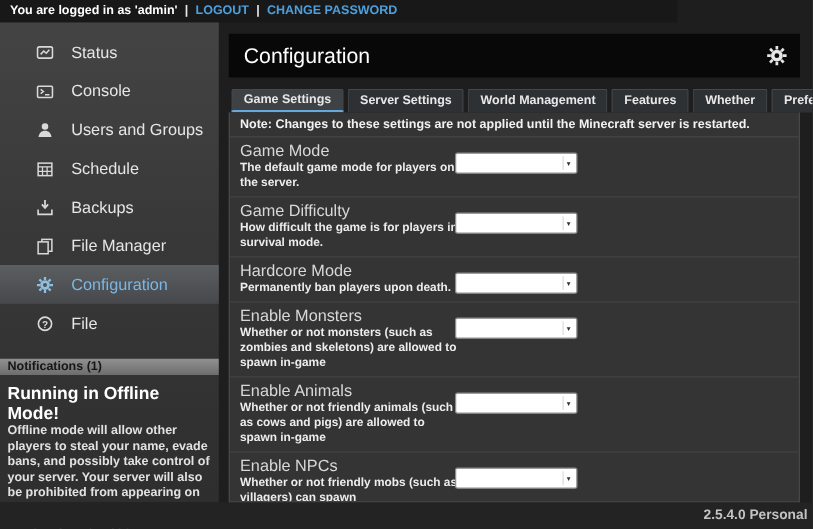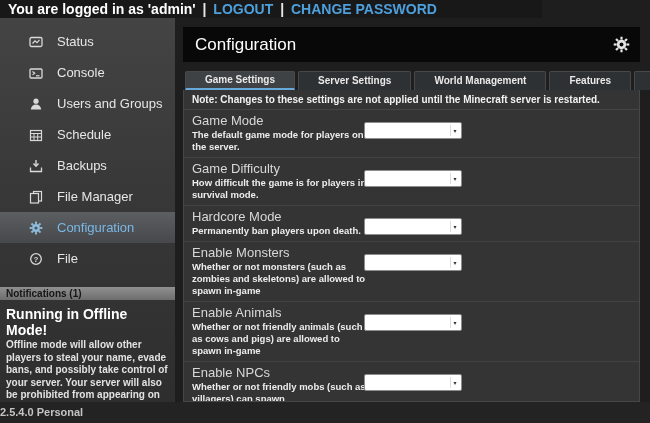--- a/index.html
+++ b/index.html
@@ -7,21 +7,21 @@
   body {
     position: relative;
     background: #1e1e1e;
     font-family: "Liberation Sans", sans-serif;
     overflow: hidden;
   }
   
   .topbar {
     position:absolute; top:0; left:0; width:542px; height:18px;
     background:#181818; line-height:18px; padding-left:8px;
-    font-size:14px; font-weight:bold; color:#fff; white-space:nowrap;
+    font-size:10px; font-weight:bold; color:#fff; white-space:nowrap;
   }
   .topbar a { color:#4da0dd; text-decoration:none; cursor:pointer; }
   .topbar .sep { color:#e8e8e8; margin:0 3px; }
   
   .sidebar {
     position:absolute; top:18px; left:0; width:175px; height:384px;
     background:linear-gradient(180deg,#444444 0%,#383838 45%,#2e2e2e 100%);
   }
   .menu { padding-top:8px; }
   .menu-item {
@@ -47,21 +47,21 @@
   }
   .panel-header .title { font-size:17px; padding-left:12px; flex:1; }
   .panel-header .gear { width:17px; height:17px; margin-right:10px; cursor:pointer; display:flex; }
   .tabs {
     position:absolute; left:183px; top:71px; width:457px; height:19px;
     display:flex; gap:3px; padding-left:2px;
   }
   .tab {
     background:#2e3133; border:1px solid #46494b; border-bottom:none;
     border-radius:2px 2px 0 0; color:#e9e9e9; font-size:10px; font-weight:bold;
-    line-height:17px; padding:0 19px; white-space:nowrap; cursor:pointer;
+    line-height:17px; padding:0 9px; white-space:nowrap; cursor:pointer;
   }
   .tab.active {
     background:#3e4245; border-bottom:2px solid #66a9da; line-height:16px;
   }
   .content {
     position:absolute; left:183px; top:90px; width:457px; height:312px;
     background:#343434; border:1px solid #474747; border-top:none; overflow:hidden;
   }
   .note {
     padding:3px 8px; font-size:10px; font-weight:bold; color:#f2f2f2;
@@ -82,21 +82,21 @@
     cursor:pointer; display:flex; align-items:center;
   }
   .select .sel-value { flex:1; font-size:10px; color:#222; padding-left:4px; }
   .select .sel-arrow {
     width:9px; height:11px; margin-right:2px; display:flex; align-items:center;
     justify-content:center; font-size:6px; color:#333; border-left:1px solid #ddd;
   }
   
   .footer {
     position:absolute; left:0; top:402px; width:650px; height:21px;
-    background:#232323; line-height:21px; text-align:left; padding-right:4px;
+    background:#232323; line-height:21px; text-align:right; padding-right:4px;
     font-size:11px; font-weight:bold; color:#c4c4c4;
   }
   svg { display:block; }
 </style>
 </head>
 <body>
 
 <div class="topbar">
   <span>You are logged in as 'admin'</span>
   <span class="sep">|</span>

